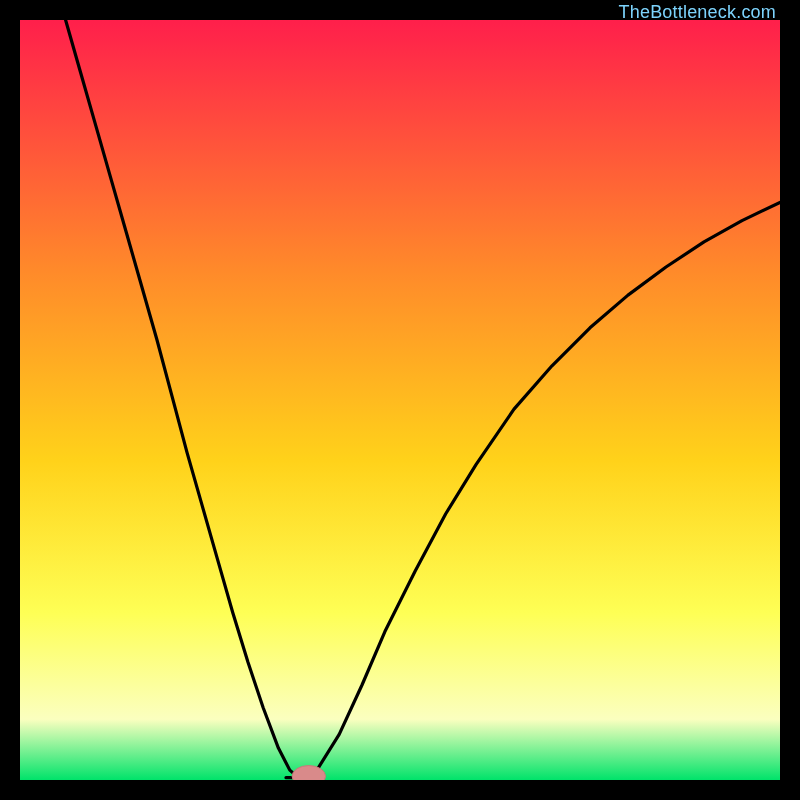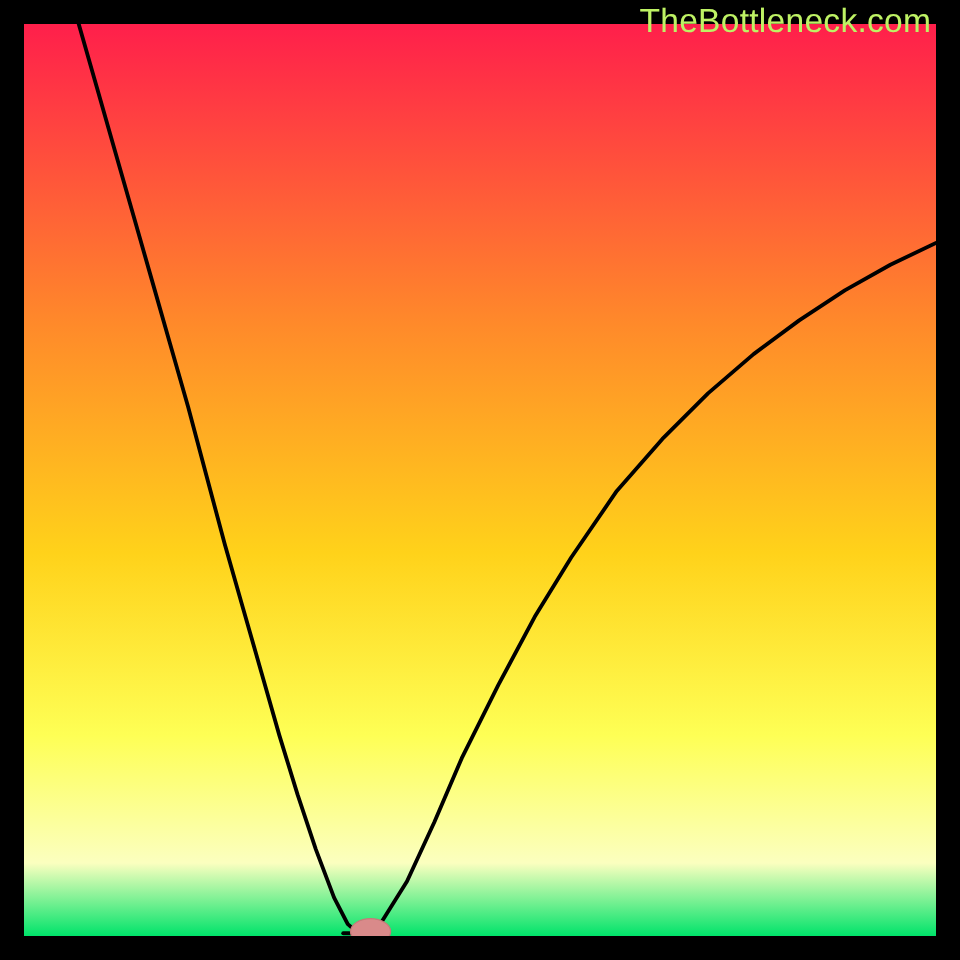--- a/index.html
+++ b/index.html
@@ -23,22 +23,22 @@
     position: absolute;
     left: 0;
     top: 0;
     width: 760px;
     height: 760px;
   }
   .watermark {
     position: absolute;
     top: 2px;
     right: 24px;
-    color: #bef264;
-    font-size: 28px;
+    color: #7dd3fc;
+    font-size: 18px;
     font-weight: 500;
     letter-spacing: 0.2px;
   }
   svg {
     display: block;
   }
 </style>
 </head>
 <body>
 

